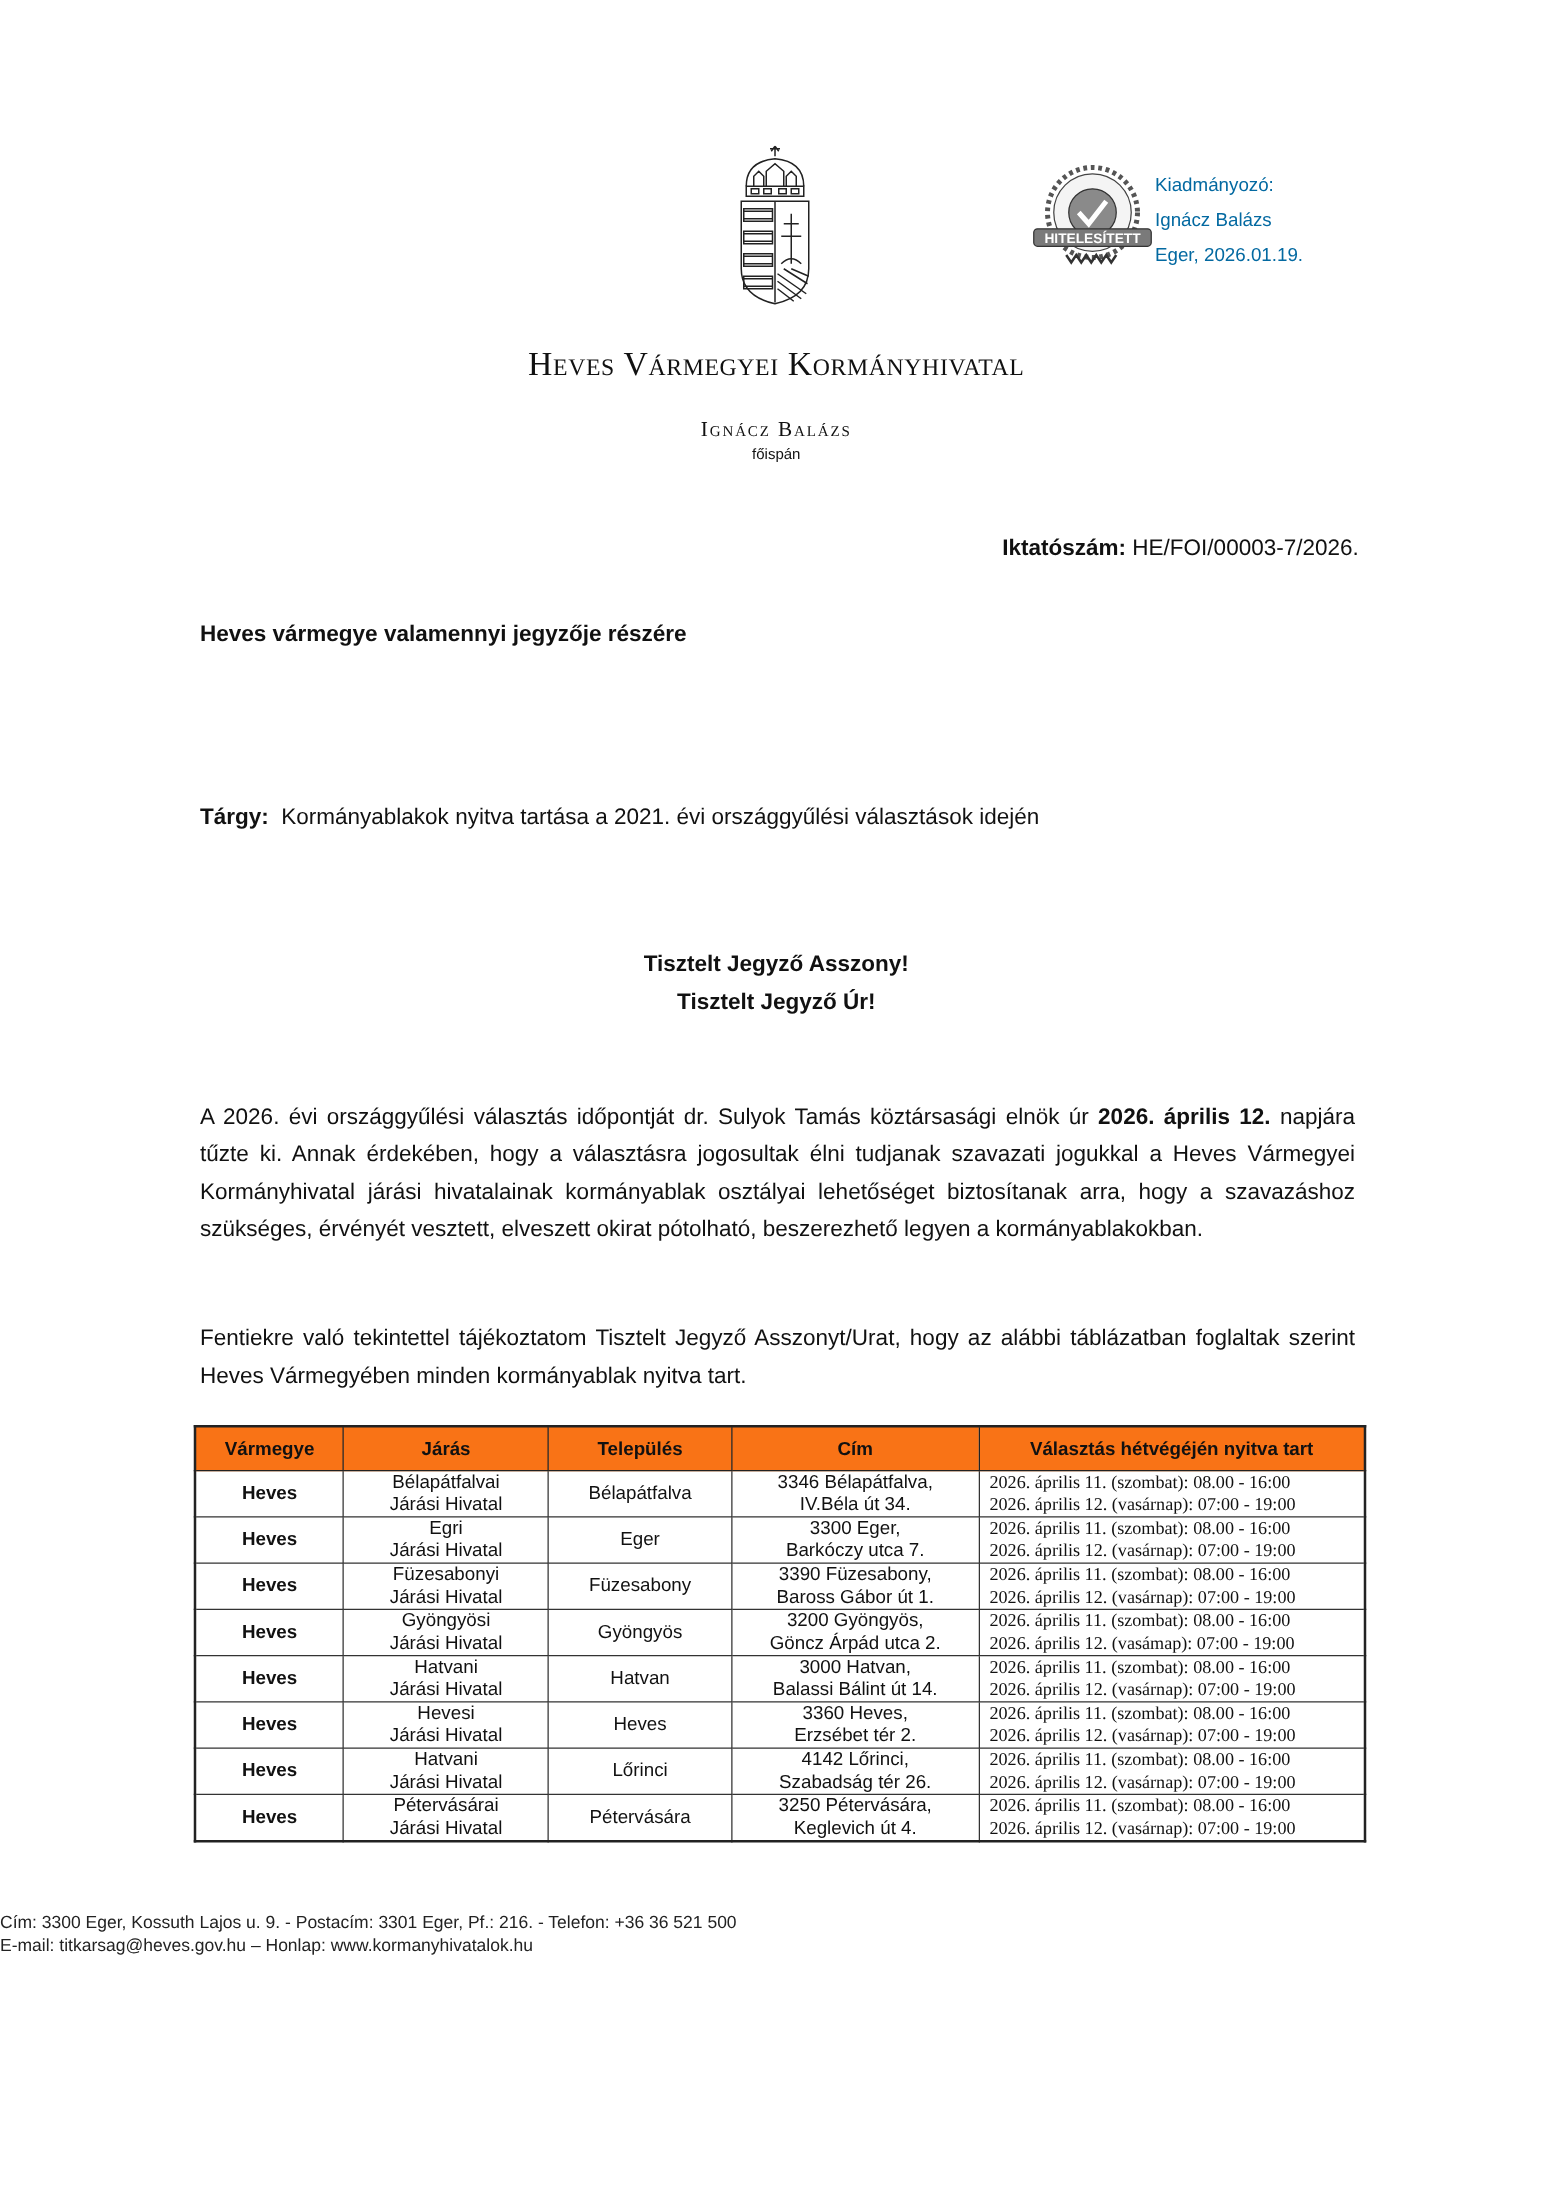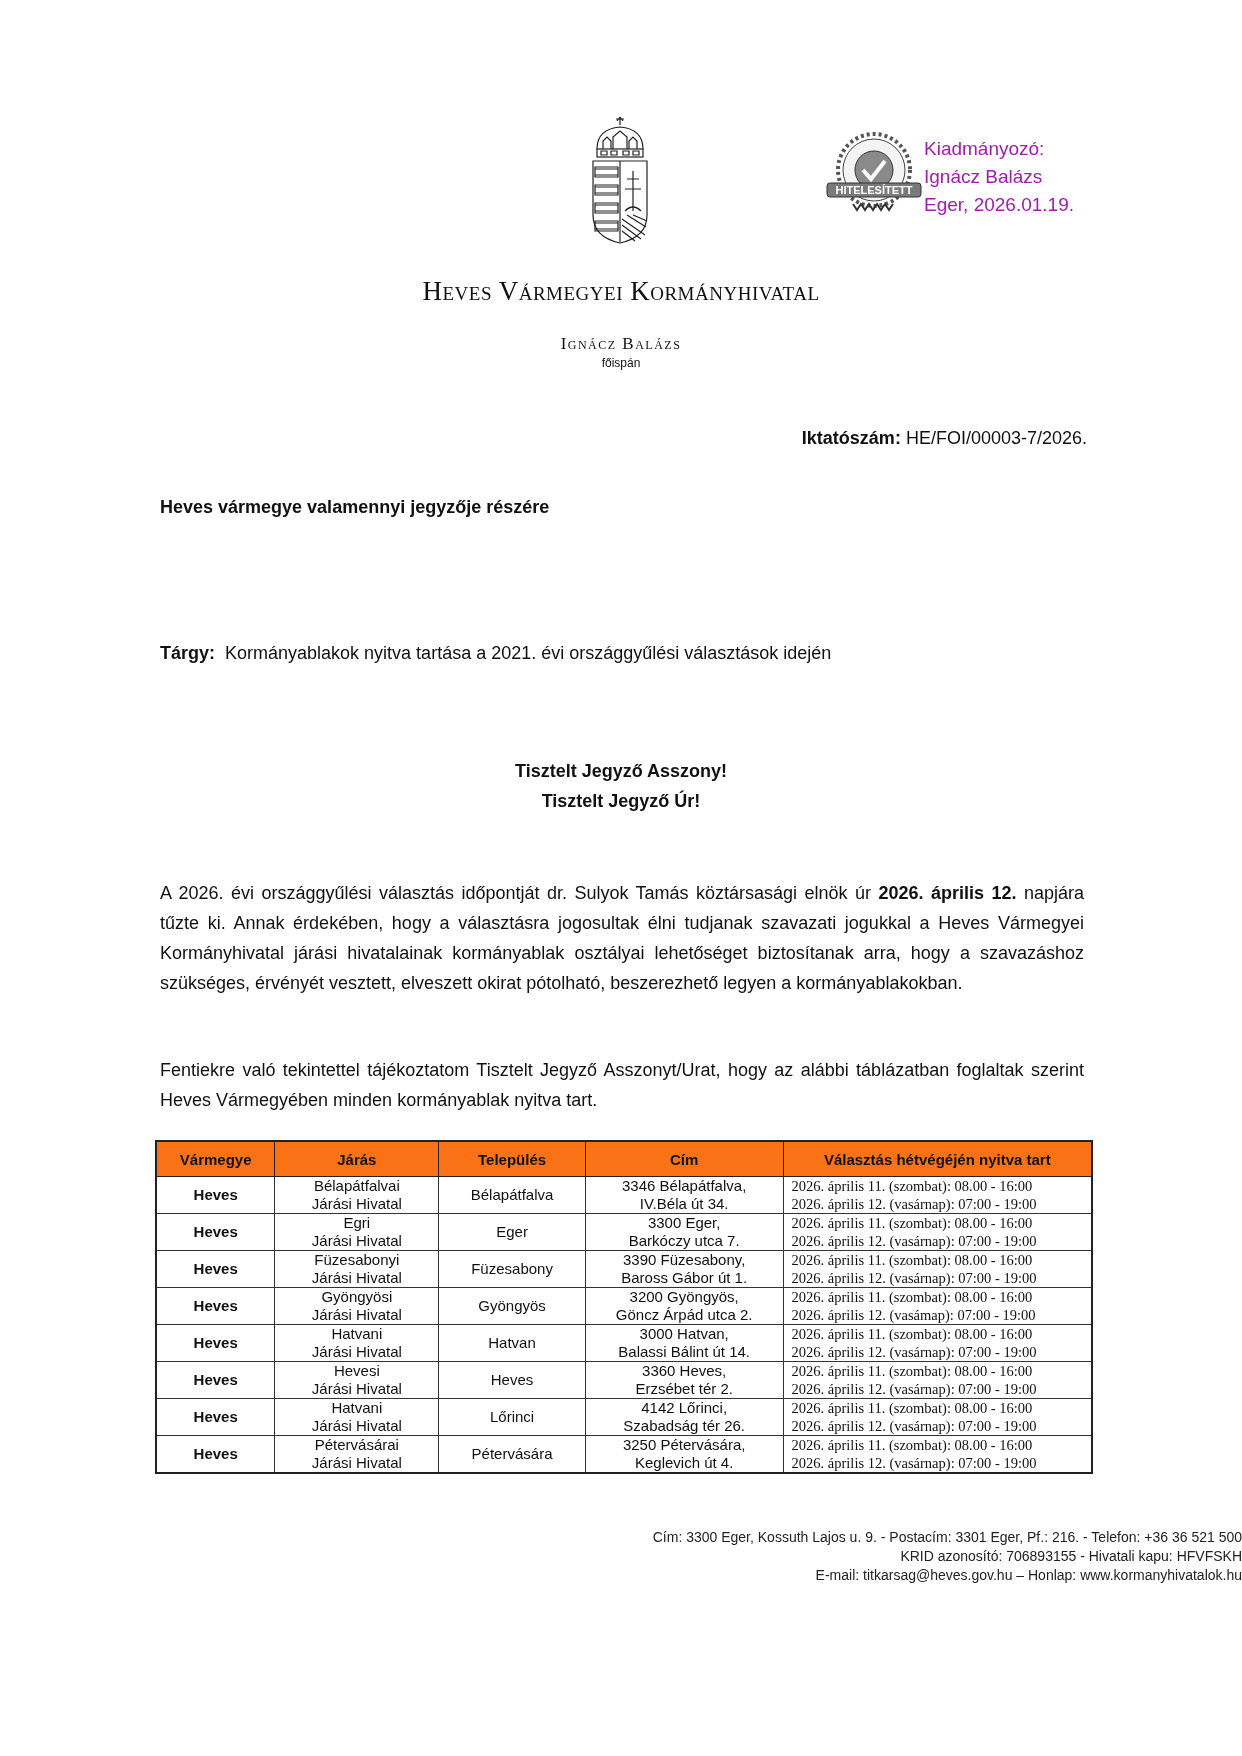--- a/index.html
+++ b/index.html
@@ -1,40 +1,40 @@
 <!DOCTYPE html>
 <html><head>
   <meta charset="utf-8">
   <style>
     html, body { margin: 0; padding: 0; background: #ffffff; }
     body { width: 1242px; height: 1756px; position: relative; overflow: hidden; color: #111; font-family: "Liberation Sans", sans-serif; }
     .abs { position: absolute; }
     .arms { left: 587px; top: 115px; width: 66px; height: 130px; }
     .seal { left: 823px; top: 128px; width: 102px; height: 92px; }
-    .signer { left: 924px; top: 135px; font-size: 19px; line-height: 28px; color: #a21caf; }
+    .signer { left: 924px; top: 135px; font-size: 15px; line-height: 28px; color: #0369a1; }
     .org-title { left: 0; width: 1242px; top: 276px; text-align: center; font-family: "Liberation Serif", serif; font-size: 27px; letter-spacing: 0.5px; font-variant: small-caps; color: #111; }
     .official-name { left: 0; width: 1242px; top: 334px; text-align: center; font-family: "Liberation Serif", serif; font-size: 17px; letter-spacing: 1.5px; font-variant: small-caps; }
     .official-role { left: 0; width: 1242px; top: 356px; text-align: center; font-size: 12px; }
     .ref { right: 155px; top: 428px; font-size: 18px; }
     .ref b { font-weight: bold; }
     .addressee { left: 160px; top: 492px; font-size: 18px; line-height: 30px; }
     .addressee .b { font-weight: bold; }
     .subject { left: 160px; top: 643px; font-size: 18px; }
     .subject b { font-weight: bold; }
     .salutation { left: 0; width: 1242px; top: 756px; text-align: center; font-size: 18px; font-weight: bold; line-height: 30px; }
     .para { left: 160px; width: 924px; font-size: 18px; line-height: 30px; text-align: justify; }
     .p1 { top: 878px; }
     .p2 { top: 1055px; }
     table.hours { position: absolute; left: 155px; top: 1140px; width: 938px; border-collapse: collapse; border: 2px solid #222; }
     table.hours th { background: #f97316; font-size: 15px; font-weight: bold; height: 34px; border: 1.5px solid #222; text-align: center; padding: 0 4px; }
     table.hours td { border: 1.2px solid #333; text-align: center; font-size: 15px; line-height: 18px; height: 36px; padding: 0 3px; }
     table.hours td.county { font-weight: bold; }
     table.hours td.hours-cell { text-align: left; font-family: "Liberation Serif", serif; font-size: 14.5px; padding-left: 8px; line-height: 18px; }
     .col1 { width: 113px; } .col2 { width: 162px; } .col3 { width: 143px; } .col4 { width: 199px; } .col5 { width: 321px; }
-    .footer { left: 0; width: 1242px; top: 1528px; text-align: right; font-size: 14px; line-height: 19px; color: #222; }
+    .footer { left: 0; width: 1242px; top: 1528px; text-align: left; font-size: 14px; line-height: 19px; color: #222; }
     .footer a { color: #222; text-decoration: none; }
   </style>
 </head>
 <body>
 
 <div class="abs arms">
   <svg width="66" height="130" viewBox="0 0 66 130">
     <g fill="none" stroke="#222" stroke-width="1.2">
       <path d="M33 2 l-3 4 M33 2 l3 4 M29 4 l8 0 M33 2 v8"></path>
       <path d="M10 34 Q10 14 33 12 Q56 14 56 34"></path>
@@ -236,17 +236,16 @@
         <td class="hours-cell">
           <div>2026. április 11. (szombat): 08.00 - 16:00</div>
           <div>2026. április 12. (vasárnap): 07:00 - 19:00</div>
         </td>
       </tr>
     </tbody>
 </table>
 
 <div class="abs footer">
   <div>Cím: 3300 Eger, Kossuth Lajos u. 9. - Postacím: 3301 Eger, Pf.: 216. - Telefon: +36 36 521 500</div>
-  <div>KRID azonosító: 706893155 - Hivatali kapu: HFVFSKH</div>
   <div>
     <span>E-mail: </span><a>titkarsag@heves.gov.hu</a><span> – Honlap: </span><a>www.kormanyhivatalok.hu</a>
   </div>
 </div>
 
 </body></html>

